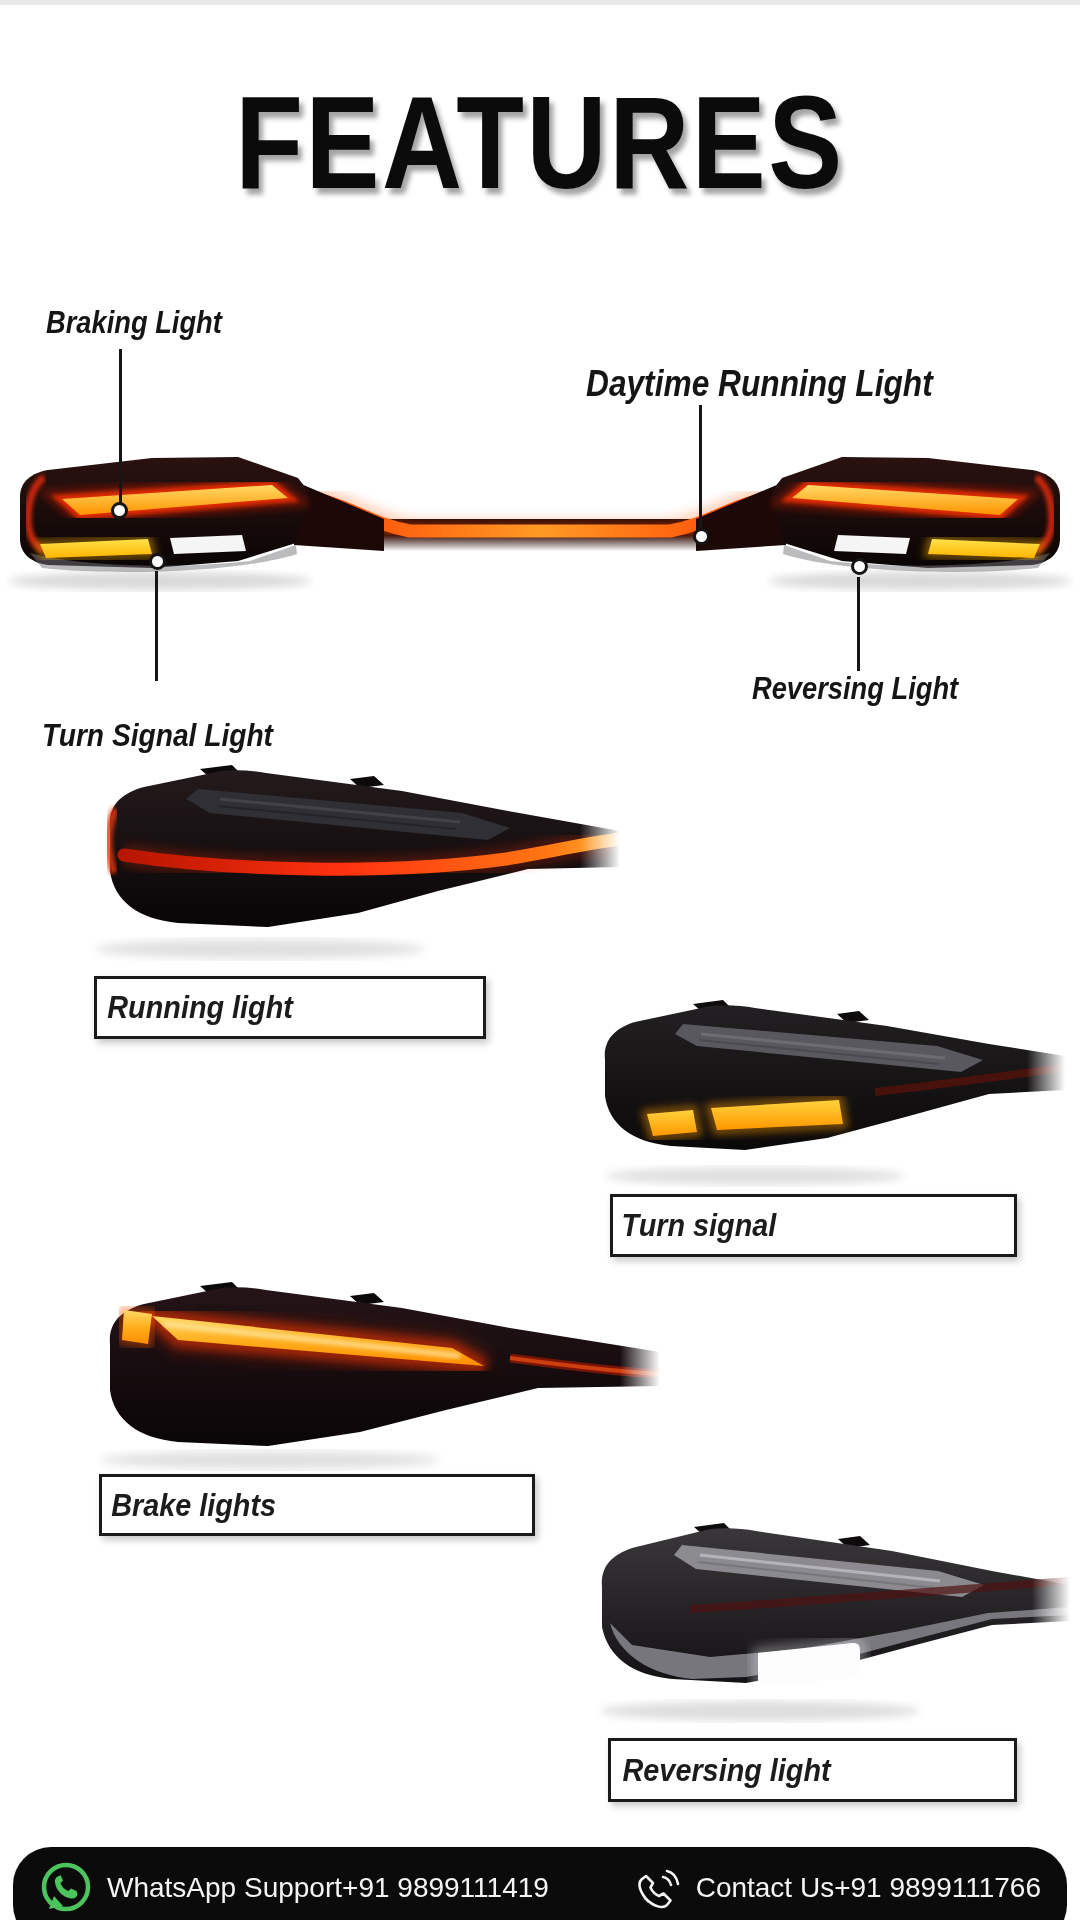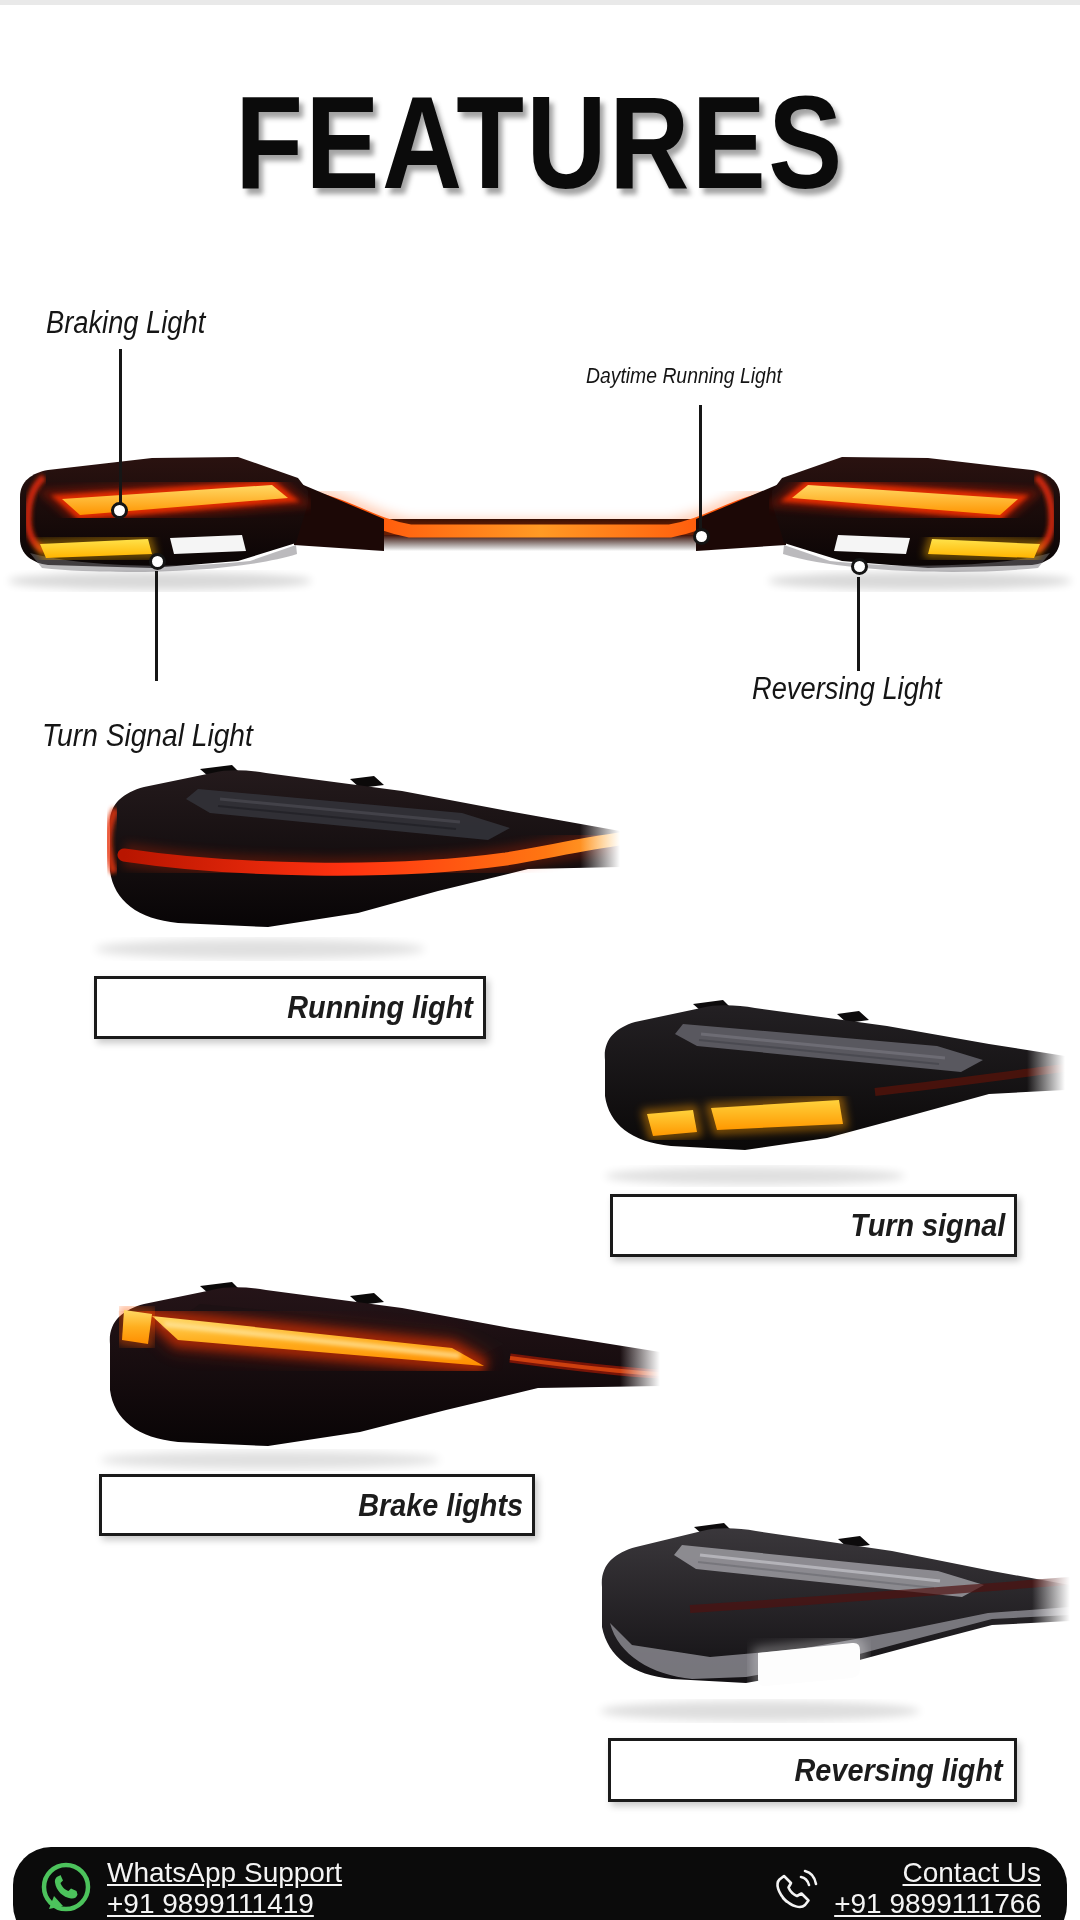--- a/index.html
+++ b/index.html
@@ -14,25 +14,25 @@
     position:absolute; top:62px; left:0; width:1080px;
     text-align:center; font-weight:900; font-size:132px;
     letter-spacing:3px; color:#0b0b0b;
     transform:scaleX(.84); transform-origin:center;
     text-shadow:5px 6px 6px rgba(50,50,50,.45);
     white-space:nowrap;
   }
   
   .callout-label {
     position:absolute; color:#151515; white-space:nowrap;
-    font-style:italic; font-weight:400;text-align:right;
+    font-style:italic; font-weight:700;text-align:right;
   }
   .callout-label > span { display:inline-block; transform:scaleX(.88); transform-origin:left center; }
   .lbl-braking   { top:300px; left:46px;  font-size:31px; }
-  .lbl-drl       { top:358px; left:586px; font-size:22px; }
+  .lbl-drl       { top:358px; left:586px; font-size:36px; }
   .lbl-turn      { top:712px; left:42px;  font-size:32px; }
   .lbl-reversing { top:666px; left:752px; font-size:31px; }
   .callout-line { position:absolute; width:3px; background:#161616; }
   .line-braking   { left:119px; top:344px; height:160px; }
   .line-drl       { left:699px; top:400px; height:130px; }
   .line-turn      { left:155px; top:566px; height:110px; }
   .line-reversing { left:857px; top:572px; height:94px; }
   .callout-dot {
     position:absolute; width:17px; height:17px; border-radius:50%;
     background:#ffffff; border:3px solid #141414;
@@ -44,40 +44,40 @@
   
   .art { position:absolute; }
   .art-bar       { left:0;     top:440px;  width:1080px; height:150px; }
   .art-running   { left:60px;  top:738px;  width:560px;  height:230px; }
   .art-turn      { left:565px; top:975px;  width:500px;  height:235px; }
   .art-brake     { left:60px;  top:1255px; width:600px;  height:215px; }
   .art-reversing { left:560px; top:1490px; width:510px;  height:245px; }
   
   .caption-box {
     position:absolute; background:#ffffff; border:3px solid #1a1a1a;
-    display:flex; align-items:center; justify-content:flex-end;
+    display:flex; align-items:center; justify-content:flex-start;
     box-shadow:3px 4px 7px rgba(0,0,0,.22);
   }
   .caption-box > span {
     font-style:italic; font-weight:700; font-size:32px; color:#1c1c1c;
     display:inline-block; transform:scaleX(.9); white-space:nowrap;
   }
   .cap-running   { left:94px;  top:971px;  width:392px; height:63px; }
   .cap-turn      { left:610px; top:1189px; width:407px; height:63px; }
   .cap-brake     { left:99px;  top:1469px; width:436px; height:62px; }
   .cap-reversing { left:608px; top:1733px; width:409px; height:64px; }
   
   .footer {
     position:absolute; left:13px; top:1842px; width:1054px; height:96px;
     background:#0b0b0b; border-radius:38px;
     display:flex; align-items:center; justify-content:space-between;
     padding:0 26px 14px 24px; color:#f4f4f4;
   }
   .footer-group { display:flex; align-items:center; gap:12px; }
-  .footer-text-2 { display:flex; flex-direction:column; line-height:1.12;text-decoration:underline; }
+  .footer-text-2 { display:flex; flex-direction:row; line-height:1.12; }
   .footer-title  { font-size:28px; }
   .footer-number { font-size:28px; }
   .footer-website{ font-size:29px; }
   .f-center { margin-left:18px; }
   .icon-box { flex:0 0 auto; display:flex; align-items:center; }
 </style>
 </head>
 <body>
 
 <div class="canvas">

